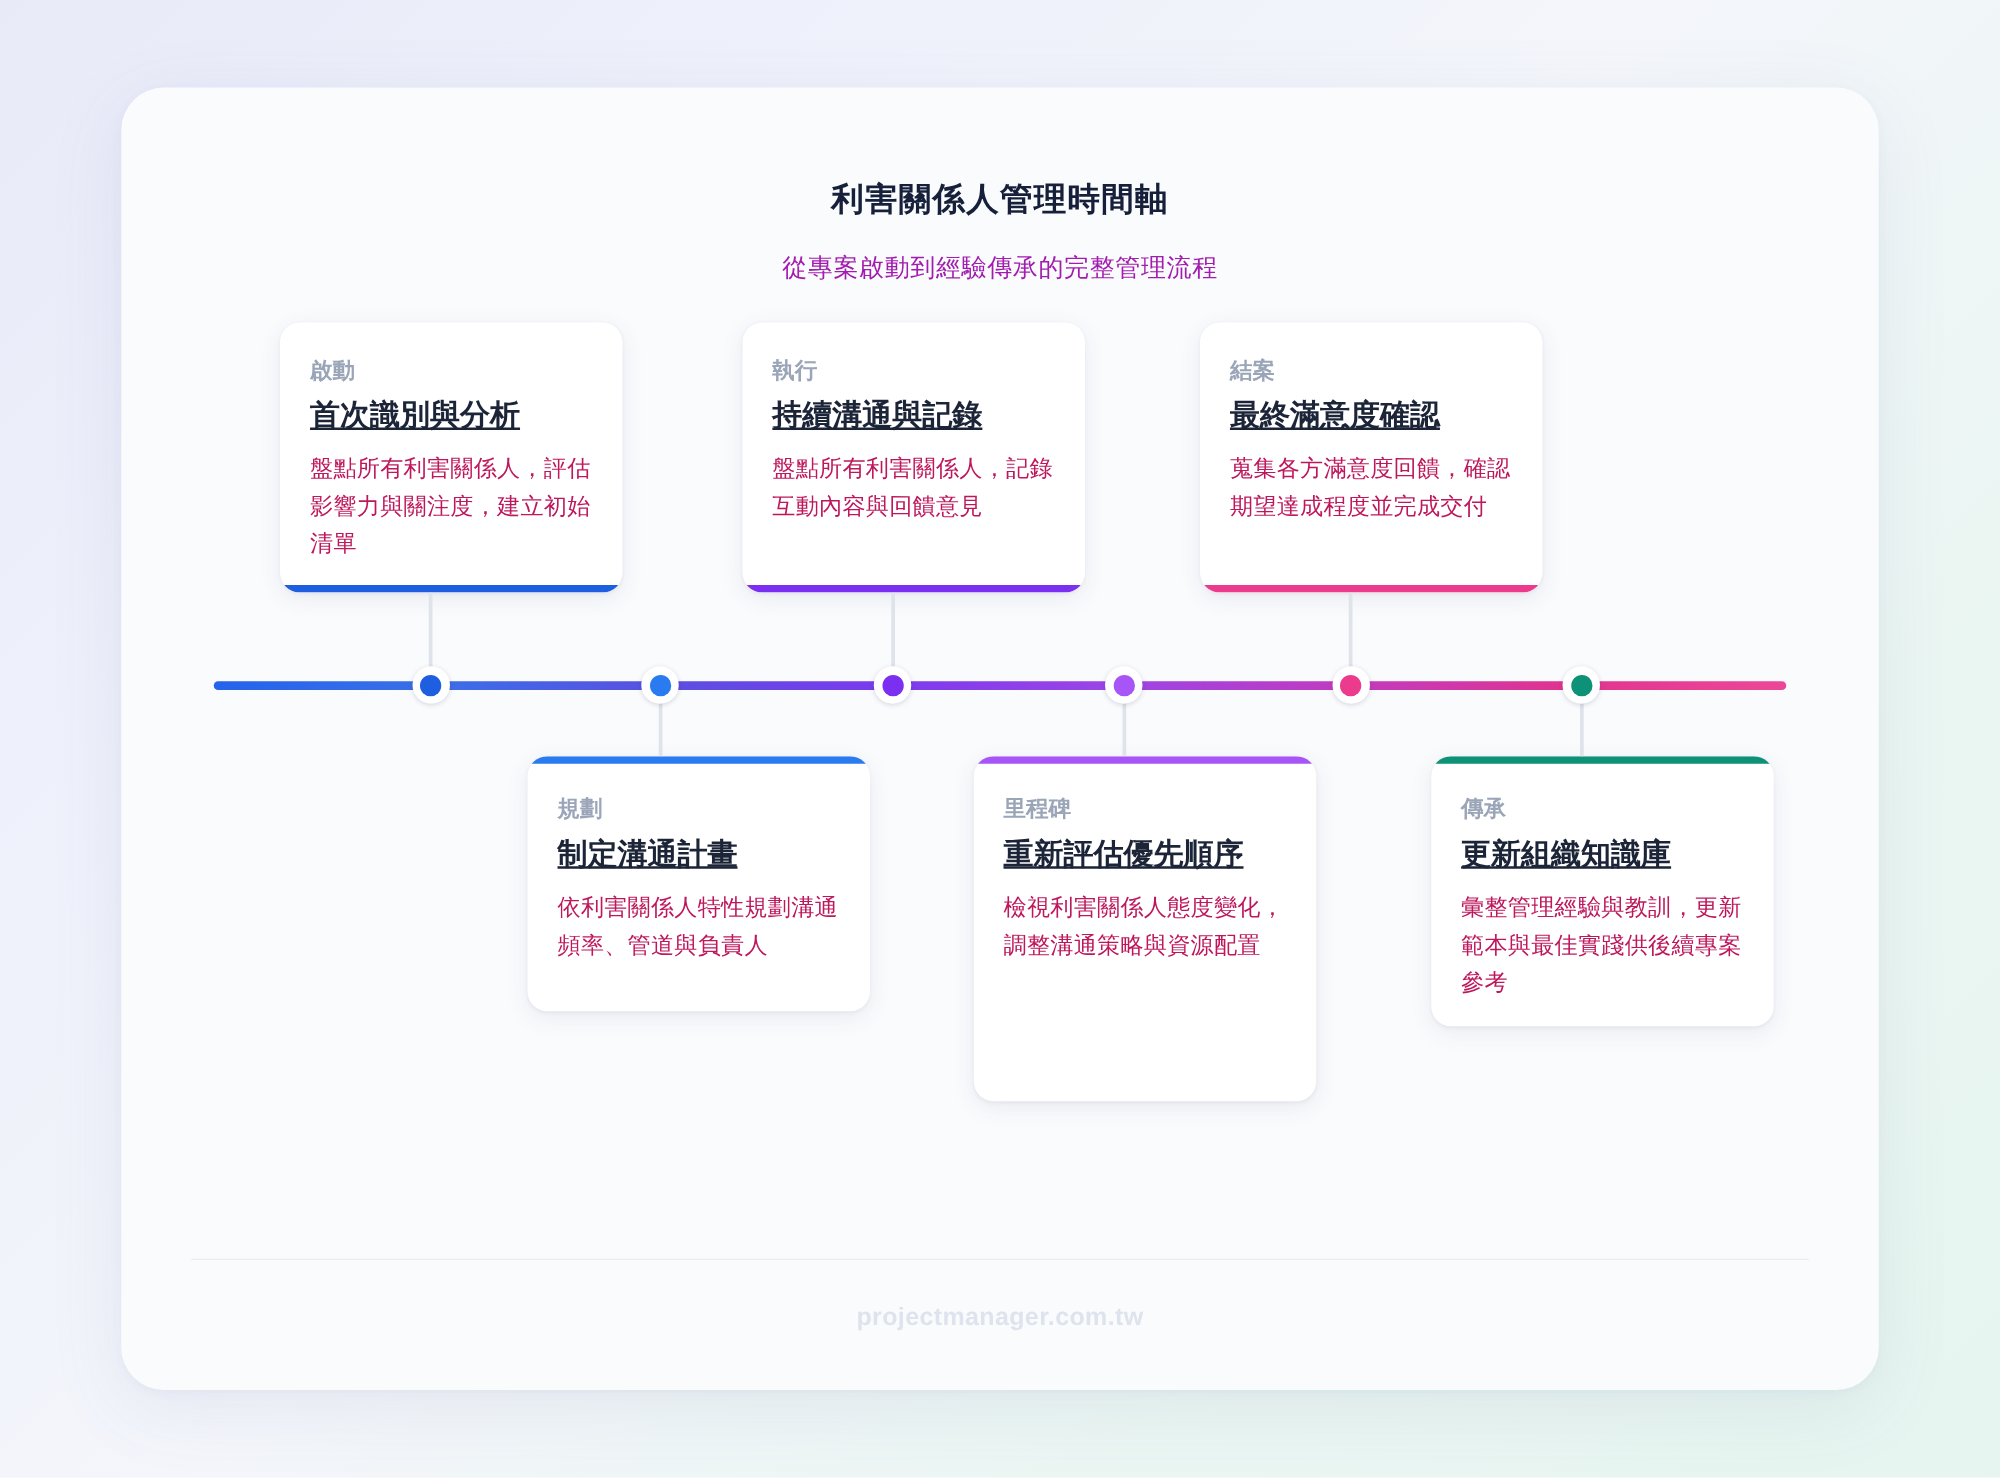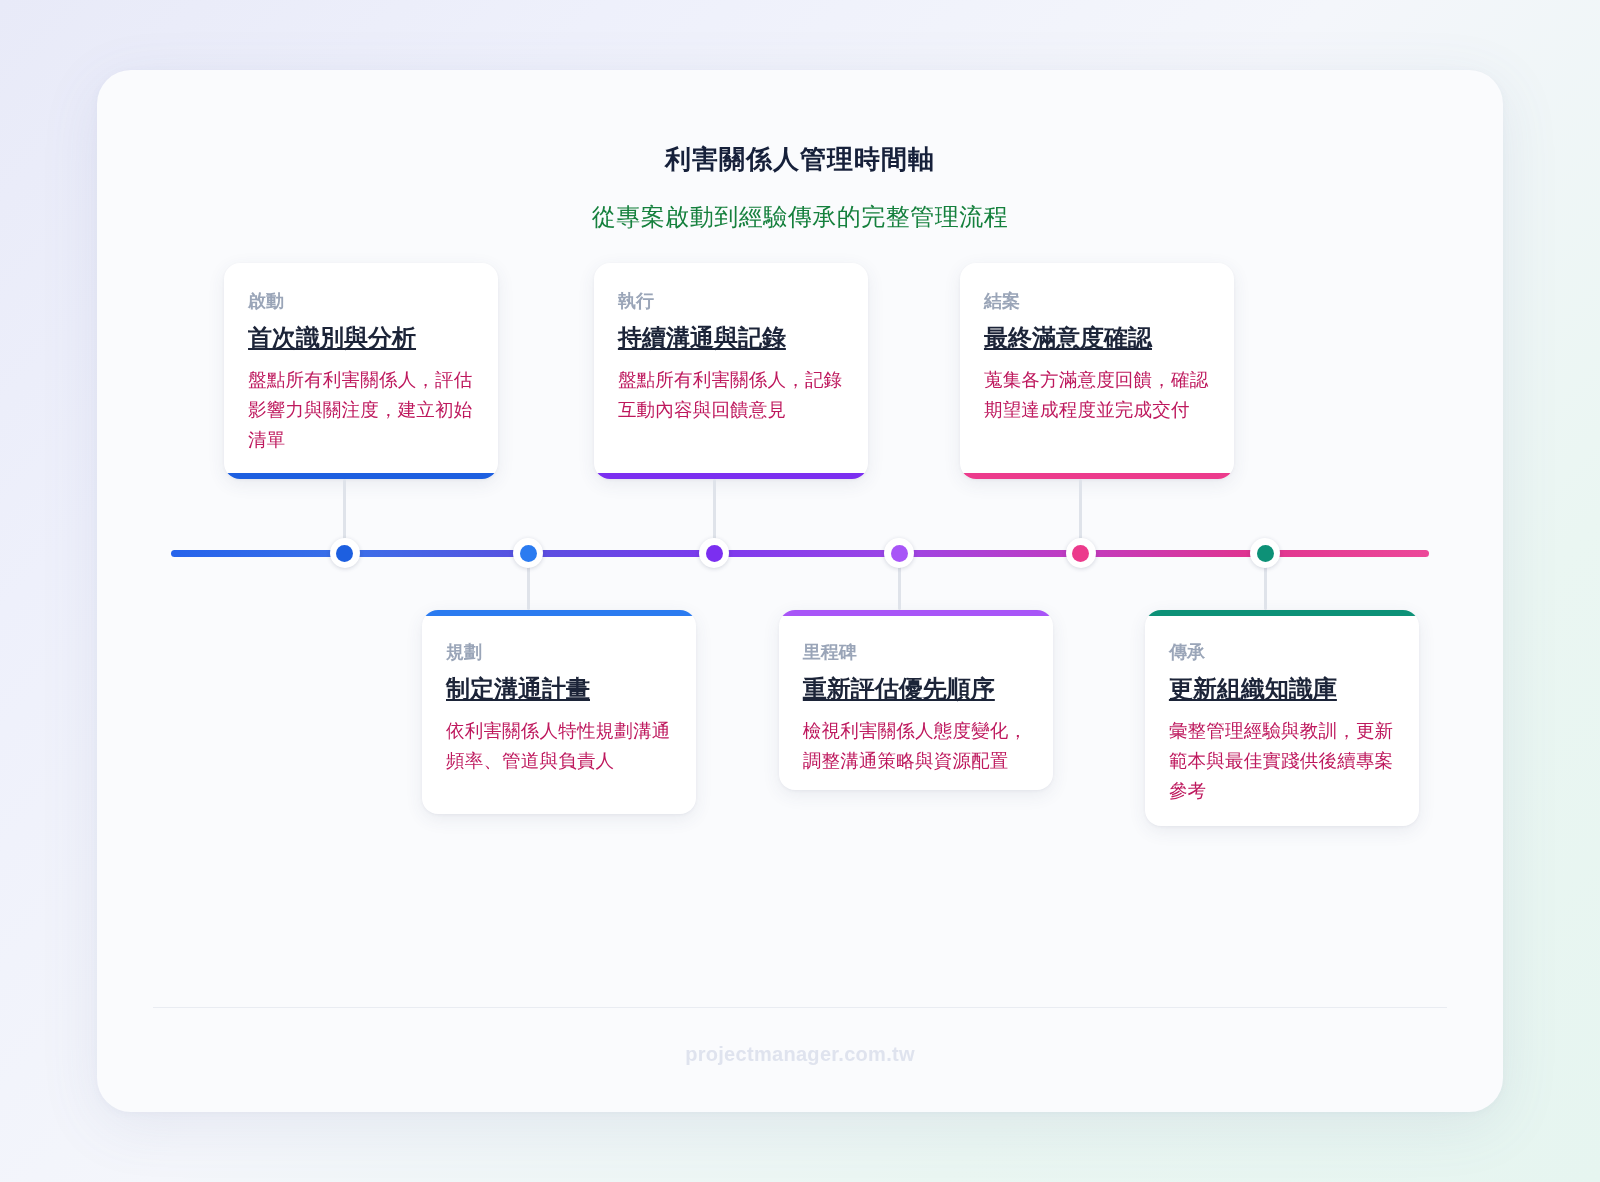--- a/index.html
+++ b/index.html
@@ -38,22 +38,22 @@
 
   .page-title {
     font-size: 26px;
     font-weight: bold;
     color: #16203a;
     letter-spacing: 1px;
   }
 
   .page-subtitle {
     margin-top: 24px;
-    font-size: 24px;
-    color: #15803d;
+    font-size: 20px;
+    color: #a21caf;
     letter-spacing: 0.5px;
   }
 
   
   .stage {
     position: relative;
     width: 100%;
     height: 606px;
     margin-top: 22px;
   }
@@ -210,21 +210,21 @@
         <div class="card top" style="left: 496.896px; top: 8px; height: 216px;">
           <div class="accent" style="background: rgb(123, 47, 240);"></div>
           <div class="phase">執行</div>
           <div class="card-title">持續溝通與記錄</div>
           <div class="card-desc">盤點所有利害關係人，記錄互動內容與回饋意見</div>
         </div>
         <div class="stem" style="left: 615.956px; top: 224px; height: 61px;"></div>
         <div class="dot" style="left: 617.456px; top: 298px;">
           <i style="background: rgb(123, 47, 240);"></i>
         </div>
-        <div class="card bottom" style="left: 681.822px; top: 355px; height: 180px;">
+        <div class="card bottom" style="left: 681.822px; top: 355px; height: 276px;">
           <div class="accent" style="background: rgb(168, 85, 247);"></div>
           <div class="phase">里程碑</div>
           <div class="card-title">重新評估優先順序</div>
           <div class="card-desc">檢視利害關係人態度變化，調整溝通策略與資源配置</div>
         </div>
         <div class="stem" style="left: 800.882px; top: 307px; height: 48px;"></div>
         <div class="dot" style="left: 802.382px; top: 298px;">
           <i style="background: rgb(168, 85, 247);"></i>
         </div>
         <div class="card top" style="left: 862.974px; top: 8px; height: 216px;">

